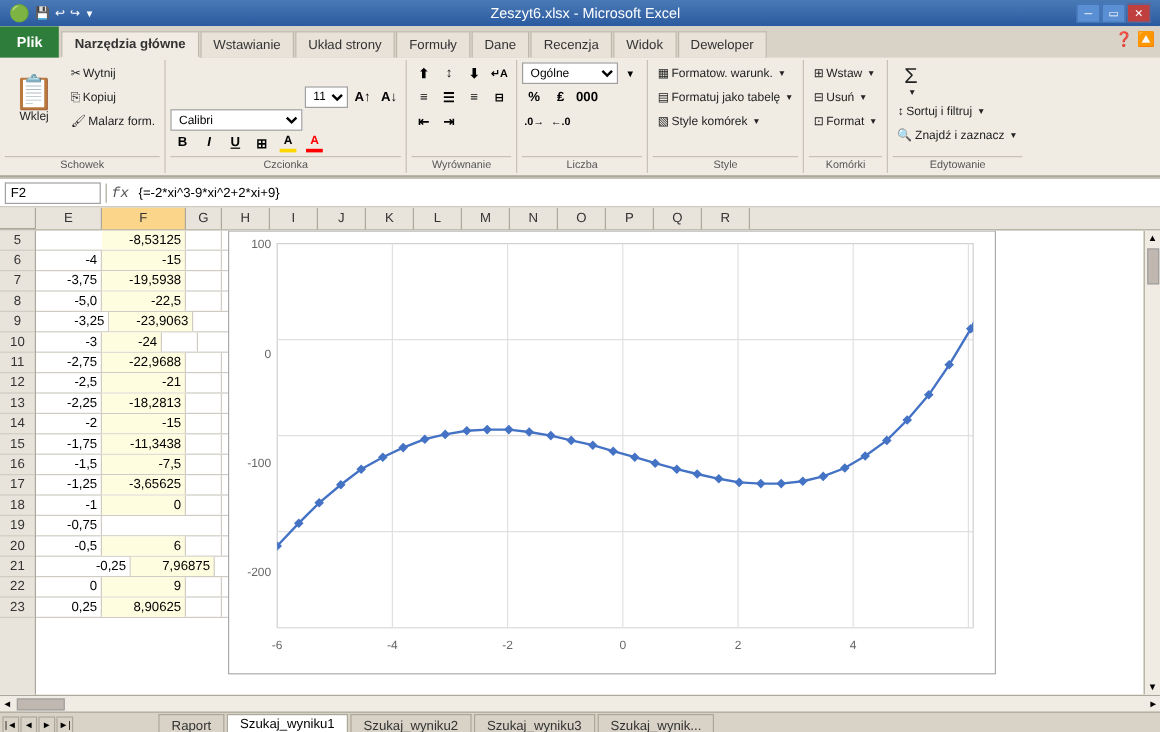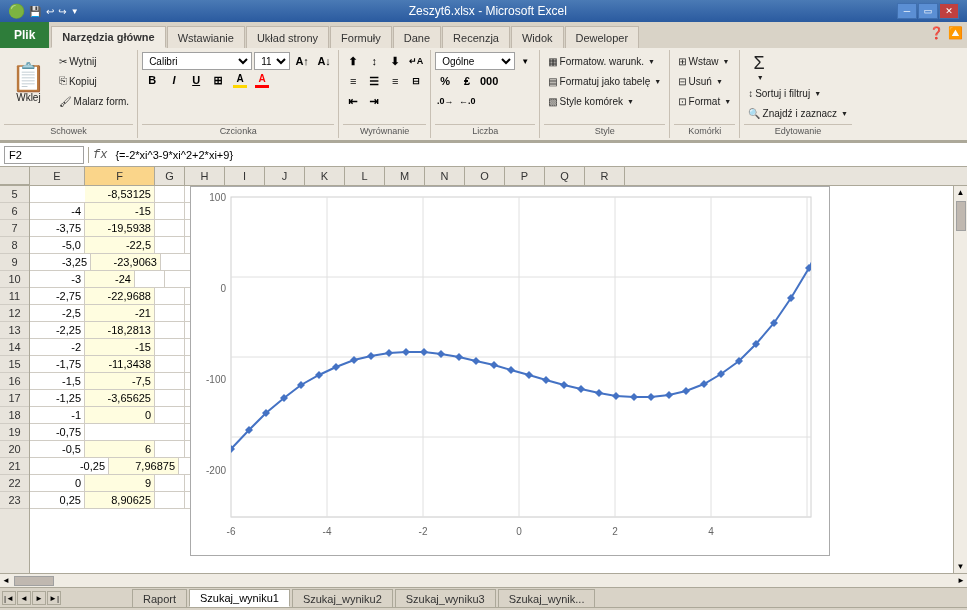--- a/index.html
+++ b/index.html
@@ -389,21 +389,21 @@
           </div>
         </div>
       </div>
       <div class="ribbon-group-label">Schowek</div>
     </div>
 
     <div class="ribbon-group">
       <div class="ribbon-group-content">
         <div class="font-controls">
           <div class="font-row">
-            <select class="ribbon-select" style="width:110px;">
+            <select class="ribbon-select" style="width:110px;margin-top:39px;">
               <option>Calibri</option>
             </select>
             <select class="ribbon-select" style="width:36px;">
               <option>11</option>
             </select>
             <div class="format-btn" style="font-size:11px;">A↑</div>
             <div class="format-btn" style="font-size:11px;">A↓</div>
           </div>
           <div class="font-row">
             <div class="format-btn" style="font-weight:bold;">B</div>

